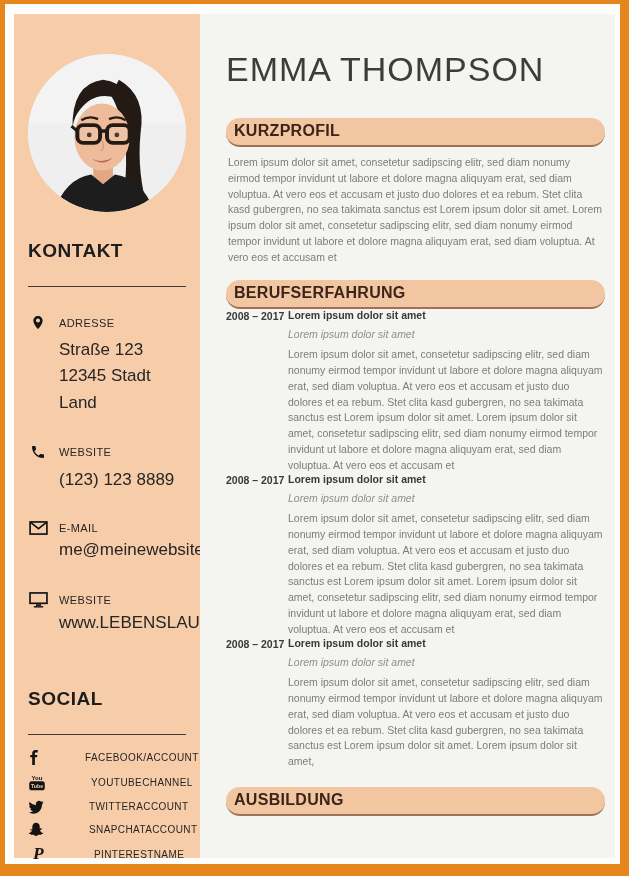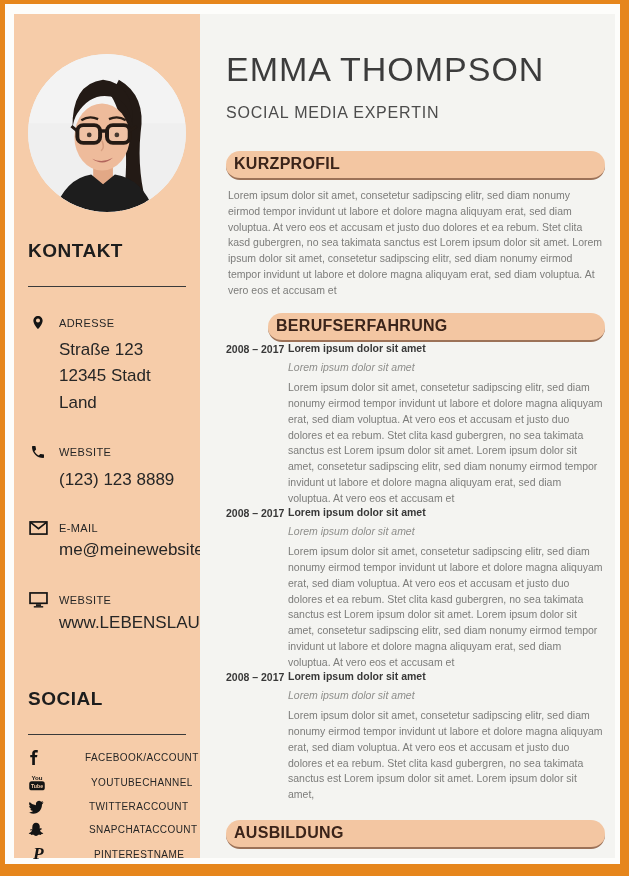--- a/index.html
+++ b/index.html
@@ -36,21 +36,21 @@
   .s-label{font-size:10px;letter-spacing:.4px;color:#262626;margin-left:32px;}
   
   .main{flex:1;background:#F4F4F1;box-sizing:border-box;padding:36px 10px 0 26px;}
   .name{font-size:34px;font-weight:400;letter-spacing:1px;color:#3c3c3c;}
   .role{font-size:16px;font-weight:400;letter-spacing:.8px;color:#4c4c4c;margin-top:15px;}
   .bar{
     background:#F3C6A2;border-bottom:2px solid #9C7258;
     padding:4px 8px 5px;font-size:16px;font-weight:700;color:#3B241A;letter-spacing:.3px;border-radius:14px;
   }
   .bar.first{margin-top:29px;}
-  .bar.exp{margin-top:15px;margin-left:42px;}
+  .bar.exp{margin-top:15px;}
   .bar.edu{margin-top:17px;}
   .body-text{font-size:10.5px;line-height:1.5;color:#7c7c7a;margin:8px 2px 0 2px;}
   .xp{display:grid;grid-template-columns:62px 1fr;margin-top:0;}
   .xp-date{font-size:10.5px;font-weight:700;color:#383838;padding-top:1px;}
   .xp-title{font-size:10.5px;font-weight:700;color:#383838;}
   .xp-sub{font-size:10.5px;font-style:italic;color:#8e8e8b;margin-top:7px;}
   .xp-text{font-size:10.5px;line-height:1.5;color:#7c7c7a;margin-top:7px;padding-right:2px;}
 </style>
 </head>
 <body>
@@ -213,21 +213,20 @@
                 <text x="10" y="14.4" text-anchor="middle" font-size="12.5" font-weight="bold" fill="#F6CCA9" font-family="Liberation Sans, sans-serif">S</text>
               </svg>
           </span>
           <span class="s-label">SKYPENAME</span>
         </div>
       </div>
     </div>
 
     <div class="main">
       <div class="name">EMMA THOMPSON</div>
-      <div class="role">SOCIAL MEDIA EXPERTIN</div>
 
       <div class="bar first">KURZPROFIL</div>
       <div class="body-text">Lorem ipsum dolor sit amet, consetetur sadipscing elitr, sed diam nonumy eirmod tempor invidunt ut labore et dolore magna aliquyam erat, sed diam voluptua. At vero eos et accusam et justo duo dolores et ea rebum. Stet clita kasd gubergren, no sea takimata sanctus est Lorem ipsum dolor sit amet. Lorem ipsum dolor sit amet, consetetur sadipscing elitr, sed diam nonumy eirmod tempor invidunt ut labore et dolore magna aliquyam erat, sed diam voluptua. At vero eos et accusam et</div>
 
       <div class="bar exp">BERUFSERFAHRUNG</div>
 
       <div class="xp">
         <div class="xp-date">2008 – 2017</div>
         <div class="xp-body">
           <div class="xp-title">Lorem ipsum dolor sit amet</div>

